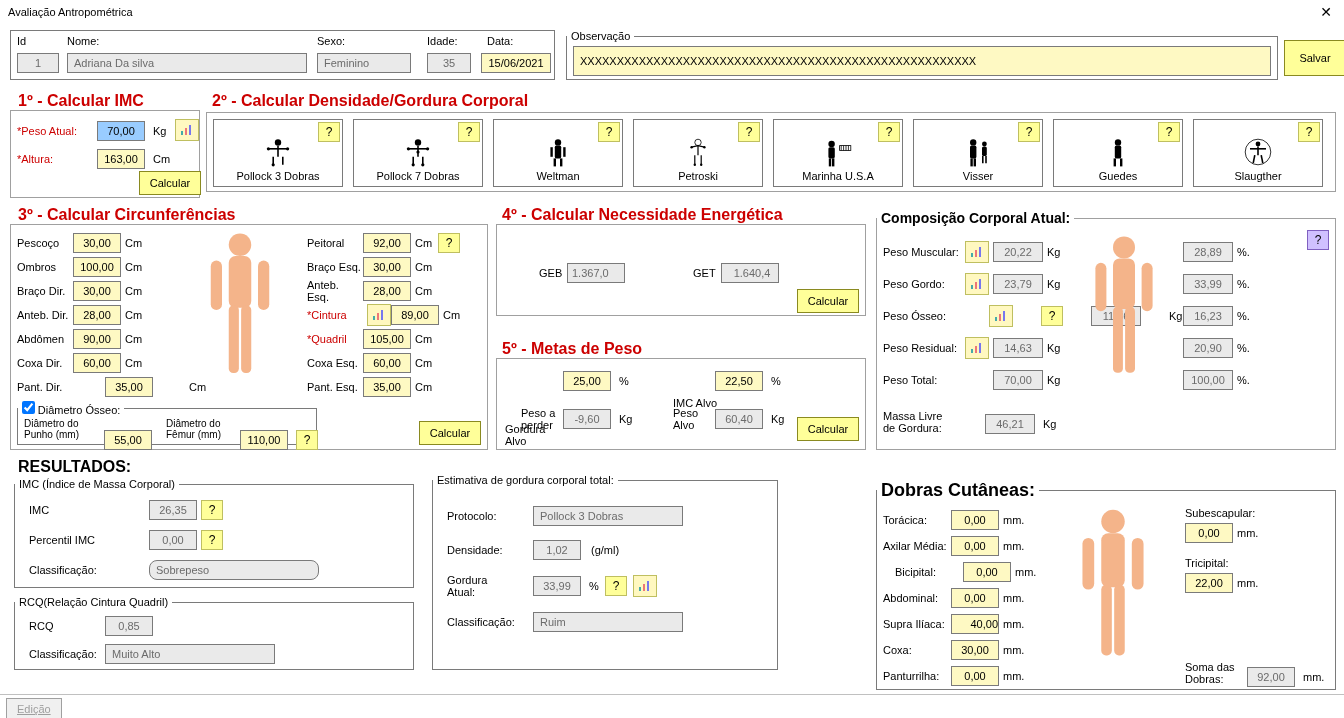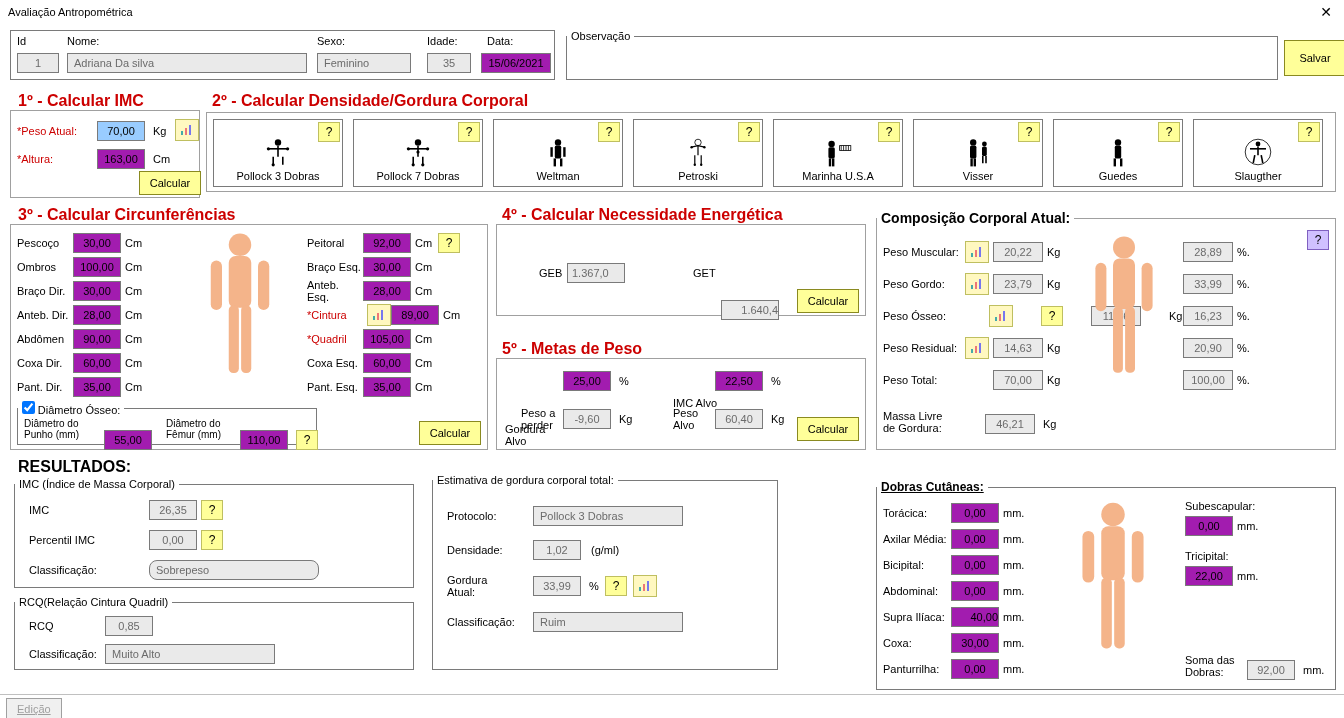--- a/index.html
+++ b/index.html
@@ -8,21 +8,21 @@
 
 .titlebar { height:24px; display:flex; align-items:center; padding:0 4px 0 8px; font-size:12px; color:#000; justify-content:space-between; }
 .titlebar .close { font-size:14px; padding:0 8px; cursor:default; }
 .redlbl{ color:#c00; font-size:11px; }
 .section-title { color:#c00; font-weight:bold; font-size:16px; }
 
 fieldset { border:1px solid #7a7a7a; }
 legend   { padding:0 4px; font-size:11px;margin-top:32px; }
 
 input[type=text].field {
-  height:20px; border:1px solid #7a7a7a; background:#a21caf; text-align:center; font-size:11px;
+  height:20px; border:1px solid #7a7a7a; background:#fef9c3; text-align:center; font-size:11px;
 }
 input[type=text].readonly { background:#eaeaea; color:#6b6b6b; }
 input[type=text].hl       { background:#99ccff; }
 
 .btn {
   height:24px; min-width:62px; border:1px solid #8a8a20; background:#ffff99; font-size:11px; cursor:default;
 }
 .btn-q { width:22px; height:20px; border:1px solid #bfbf60; background:#ffff99; font-size:12px; cursor:default; text-align:center; line-height:18px; }
 .btn-chart { width:24px; height:22px; border:1px solid #bfbf60; background:#fff8c0; display:flex; align-items:center; justify-content:center; }
 .btn-chart svg { width:14px; height:12px; }
@@ -63,20 +63,21 @@
   <span class="abs" style="left:306px; top:4px;">Sexo:</span>
   <input class="field readonly abs" style="left: 306px; top: 22px; width: 94px; text-align: left; padding-left: 6px;" type="text" value="Feminino">
   <span class="abs" style="left:416px; top:4px;">Idade:</span>
   <input class="field readonly abs" style="left: 416px; top: 22px; width: 44px;" type="text" value="35">
   <span class="abs" style="left:476px; top:4px;">Data:</span>
   <input class="field abs" style="left: 470px; top: 22px; width: 70px;" type="text" value="15/06/2021">
 </fieldset>
 
 <fieldset class="abs" style="left:566px; top:30px; width:712px; height:50px;">
   <legend>Observação</legend>
+  <input class="field abs" style="left: 6px; top: 4px; width: 698px; height: 30px; text-align: left; padding-left: 6px;" type="text" value="XXXXXXXXXXXXXXXXXXXXXXXXXXXXXXXXXXXXXXXXXXXXXXXXXXXXXX">
 </fieldset>
 
 <button class="btn abs" style="left:1284px; top:40px; width:52px; height:36px;">Salvar</button>
 
 <div class="section-title abs" style="left:18px; top:92px;">1º - Calcular IMC</div>
 <fieldset class="abs" style="left:10px; top:110px; width:190px; height:88px; border:1px solid #a0a0a0;">
   <span class="abs redlbl" style="left:6px; top:14px;">*<span>Peso Atual:</span></span>
   <input class="field hl abs" style="left: 86px; top: 10px; width: 48px;" type="text" value="70,00">
   <span class="abs unit" style="left:138px; top:14px;">Kg</span>
   <div class="btn-chart abs" style="left:164px; top:8px;">
@@ -231,21 +232,21 @@
       <div class="row" style="height: 24px;">
         <span style="width:56px;">Abdômen</span>
         <input class="field" style="width: 48px;" value="90,00" type="text">
         <span class="unit">Cm</span>
       </div>
       <div class="row" style="height: 24px;">
         <span style="width:56px;">Coxa Dir.</span>
         <input class="field" style="width: 48px;" value="60,00" type="text">
         <span class="unit">Cm</span>
       </div>
-      <div class="row" style="height: 24px;">
+      <div class="row" style="height: 24px; gap: 32px;">
         <span style="width:56px;">Pant. Dir.</span>
         <input class="field" style="width: 48px;" value="35,00" type="text">
         <span class="unit">Cm</span>
       </div>
     </div>
   <div class="abs" style="left:164px; top:4px;">
     <svg class="body-fig" viewBox="0 0 80 160">
         <g fill="#f4b48a">
           <circle cx="40" cy="14" r="10"></circle>
           <rect x="30" y="24" width="20" height="46" rx="6"></rect>
@@ -311,21 +312,21 @@
     <div class="btn-q abs" style="left:278px; top:14px;">?</div>
   </fieldset>
   <button class="btn abs" style="left:408px; top:196px;">Calcular</button>
 </fieldset>
 
 <div class="section-title abs" style="left:502px; top:206px;">4º - Calcular Necessidade Energética</div>
 <fieldset class="abs" style="left:496px; top:224px; width:370px; height:92px; border:1px solid #a0a0a0;">
   <span class="abs" style="left:42px; top:42px;">GEB</span>
   <input class="field readonly abs" style="left: 70px; top: 38px; width: 58px; text-align: left; padding-left: 4px;" type="text" value="1.367,0">
   <span class="abs" style="left:196px; top:42px;">GET</span>
-  <input class="field readonly abs" style="left: 224px; top: 38px; width: 58px; text-align: right; padding-left: 4px; margin-top: 37px;" type="text" value="1.640,4">
+  <input class="field readonly abs" style="left: 224px; top: 38px; width: 58px; text-align: center; padding-left: 4px;" type="text" value="1.640,4">
   <button class="btn abs" style="left:300px; top:64px;">Calcular</button>
 </fieldset>
 
 <div class="section-title abs" style="left:502px; top:340px;">5º - Metas de Peso</div>
 <fieldset class="abs" style="left:496px; top:358px; width:370px; height:92px; border:1px solid #a0a0a0;">
   <div class="abs" style="left:8px; top:24px; width:48px; line-height:12px;margin-top:40px;">Gordura Alvo</div>
   <input class="field abs" style="left: 66px; top: 12px; width: 48px;" type="text" value="25,00">
   <span class="abs unit" style="left:118px; top:16px;">%</span>
   <div class="abs" style="left:176px; top:10px; width:46px; line-height:12px;margin-top:28px;">IMC Alvo</div>
   <input class="field abs" style="left: 218px; top: 12px; width: 48px;" type="text" value="22,50">
@@ -479,34 +480,34 @@
         <rect x="1" y="7" width="2" height="4" fill="#4aa"></rect>
         <rect x="5" y="4" width="2" height="7" fill="#e77"></rect>
         <rect x="9" y="1" width="2" height="10" fill="#77e"></rect>
       </svg>
     </div>
   <span class="abs" style="left:14px; top:130px;">Classificação:</span>
   <input class="field readonly abs" style="left: 100px; top: 126px; width: 150px; text-align: left; padding-left: 6px;" type="text" value="Ruim">
 </fieldset>
 
 <fieldset class="abs" style="left:876px; top:480px; width:460px; height:210px;">
-  <legend style="font-weight:bold; font-size:12px;text-decoration:underline;">Dobras Cutâneas:</legend>
+  <legend style="font-weight:bold; font-size:18px;">Dobras Cutâneas:</legend>
   <div id="dobras-left" class="abs" style="left:6px; top:6px;">
       <div class="row" style="height: 26px;">
         <span style="width:68px;">Torácica:</span>
         <input class="field" style="width: 48px;" value="0,00" type="text">
         <span class="unit">mm.</span>
       </div>
       <div class="row" style="height: 26px;">
         <span style="width:68px;">Axilar Média:</span>
         <input class="field" style="width: 48px;" value="0,00" type="text">
         <span class="unit">mm.</span>
       </div>
       <div class="row" style="height: 26px;">
-        <span style="width:68px;">Bicipital:</span>
+        <span style="width:68px;margin-left:12px;">Bicipital:</span>
         <input class="field" style="width: 48px;" value="0,00" type="text">
         <span class="unit">mm.</span>
       </div>
       <div class="row" style="height: 26px;">
         <span style="width:68px;">Abdominal:</span>
         <input class="field" style="width: 48px;" value="0,00" type="text">
         <span class="unit">mm.</span>
       </div>
       <div class="row" style="height: 26px;">
         <span style="width:68px;">Supra Ilíaca:</span>

